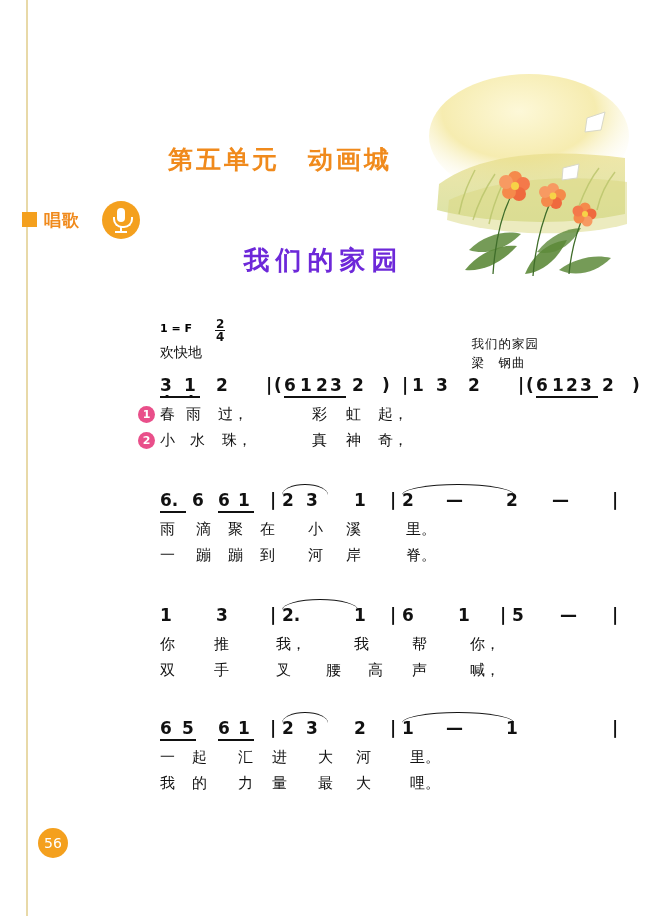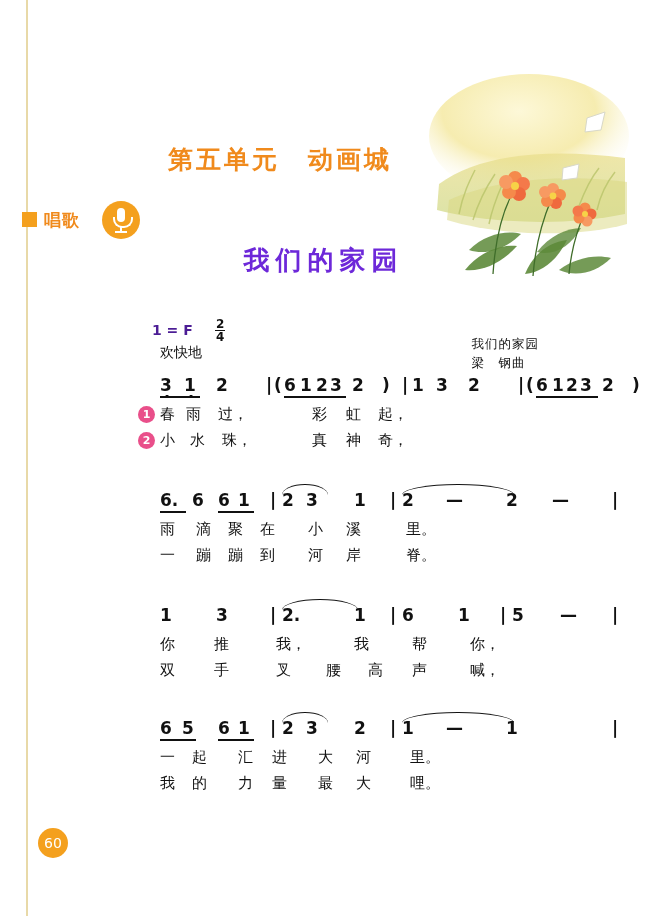--- a/index.html
+++ b/index.html
@@ -121,25 +121,25 @@
     left: 0; right: 0;
     top: 292px;
     text-align: center;
     font-size: 13.5px;
     color: #222;
     font-family: "DejaVu Sans", sans-serif;
   }
 
   .key-sig {
     position: absolute;
-    left: 152px;
+    left: 160px;
     top: 322px;
-    font-size: 14px;
-    font-weight: bold;
-    color: #4c1d95;
+    font-size: 11px;
+    font-weight: bold;
+    color: #000000;
     font-family: "DejaVu Sans", sans-serif;
   }
   .meter {
     position: absolute;
     left: 215px;
     top: 318px;
     font-size: 12px;
     font-weight: bold;
     line-height: 1.0;
     text-align: center;
@@ -343,21 +343,21 @@
   <div class="meter">
     <span class="num">2</span>
     <span class="den">4</span>
   </div>
   <div class="tempo">欢快地</div>
   <div class="credits">
     <div>我们的家园</div>
     <div>梁　钢曲</div>
   </div>
 
-  <div class="page-num">60</div>
+  <div class="page-num">56</div>
 
 <div class="system" style="top: 375px;">
       <div class="notes-row"><span class="tok" style="left: 0px;">3</span><span class="tok" style="left: 4px; top: 12px; font-size: 16px;">·</span><span class="tok" style="left: 24px;">1</span><span class="tok" style="left: 28px; top: 12px; font-size: 16px;">·</span><span class="tok" style="left: 56px;">2</span><span class="tok" style="left: 106px;">|</span><span class="tok" style="left: 114px;">(</span><span class="tok" style="left: 124px;">6</span><span class="tok" style="left: 140px;">1</span><span class="tok" style="left: 156px;">2</span><span class="tok" style="left: 170px;">3</span><span class="tok" style="left: 192px;">2</span><span class="tok" style="left: 222px;">)</span><span class="tok" style="left: 242px;">|</span><span class="tok" style="left: 252px;">1</span><span class="tok" style="left: 276px;">3</span><span class="tok" style="left: 308px;">2</span><span class="tok" style="left: 358px;">|</span><span class="tok" style="left: 366px;">(</span><span class="tok" style="left: 376px;">6</span><span class="tok" style="left: 392px;">1</span><span class="tok" style="left: 406px;">2</span><span class="tok" style="left: 420px;">3</span><span class="tok" style="left: 442px;">2</span><span class="tok" style="left: 472px;">)</span><span class="beam" style="left: 0px; top: 21px; width: 40px;"></span><span class="beam" style="left: 124px; top: 21px; width: 62px;"></span><span class="beam" style="left: 376px; top: 21px; width: 62px;"></span></div>
       <div class="lyr-row"><span class="verse-num">1</span><span class="tok" style="left: 0px;">春</span><span class="tok" style="left: 26px;">雨</span><span class="tok" style="left: 58px;">过，</span><span class="tok" style="left: 152px;">彩</span><span class="tok" style="left: 186px;">虹</span><span class="tok" style="left: 218px;">起，</span></div>
       <div class="lyr-row"><span class="verse-num">2</span><span class="tok" style="left: 0px;">小</span><span class="tok" style="left: 30px;">水</span><span class="tok" style="left: 62px;">珠，</span><span class="tok" style="left: 152px;">真</span><span class="tok" style="left: 186px;">神</span><span class="tok" style="left: 218px;">奇，</span></div>
     </div>
     <div class="system" style="top: 490px;">
       <div class="notes-row"><span class="tok" style="left: 0px;">6.</span><span class="tok" style="left: 32px;">6</span><span class="tok" style="left: 58px;">6</span><span class="tok" style="left: 78px;">1</span><span class="tok" style="left: 110px;">|</span><span class="tok" style="left: 122px;">2</span><span class="tok" style="left: 146px;">3</span><span class="tok" style="left: 194px;">1</span><span class="tok" style="left: 230px;">|</span><span class="tok" style="left: 242px;">2</span><span class="tok" style="left: 286px;">—</span><span class="tok" style="left: 346px;">2</span><span class="tok" style="left: 392px;">—</span><span class="tok" style="left: 452px;">|</span><span class="beam" style="left: 0px; top: 21px; width: 26px;"></span><span class="beam" style="left: 58px; top: 21px; width: 36px;"></span><span class="slur" style="left: 122px; top: -6px; width: 46px;"></span><span class="slur" style="left: 242px; top: -6px; width: 112px;"></span></div>
       <div class="lyr-row"><span class="tok" style="left: 0px;">雨</span><span class="tok" style="left: 36px;">滴</span><span class="tok" style="left: 68px;">聚</span><span class="tok" style="left: 100px;">在</span><span class="tok" style="left: 148px;">小</span><span class="tok" style="left: 186px;">溪</span><span class="tok" style="left: 246px;">里。</span></div>
       <div class="lyr-row"><span class="tok" style="left: 0px;">一</span><span class="tok" style="left: 36px;">蹦</span><span class="tok" style="left: 68px;">蹦</span><span class="tok" style="left: 100px;">到</span><span class="tok" style="left: 148px;">河</span><span class="tok" style="left: 186px;">岸</span><span class="tok" style="left: 246px;">脊。</span></div>

